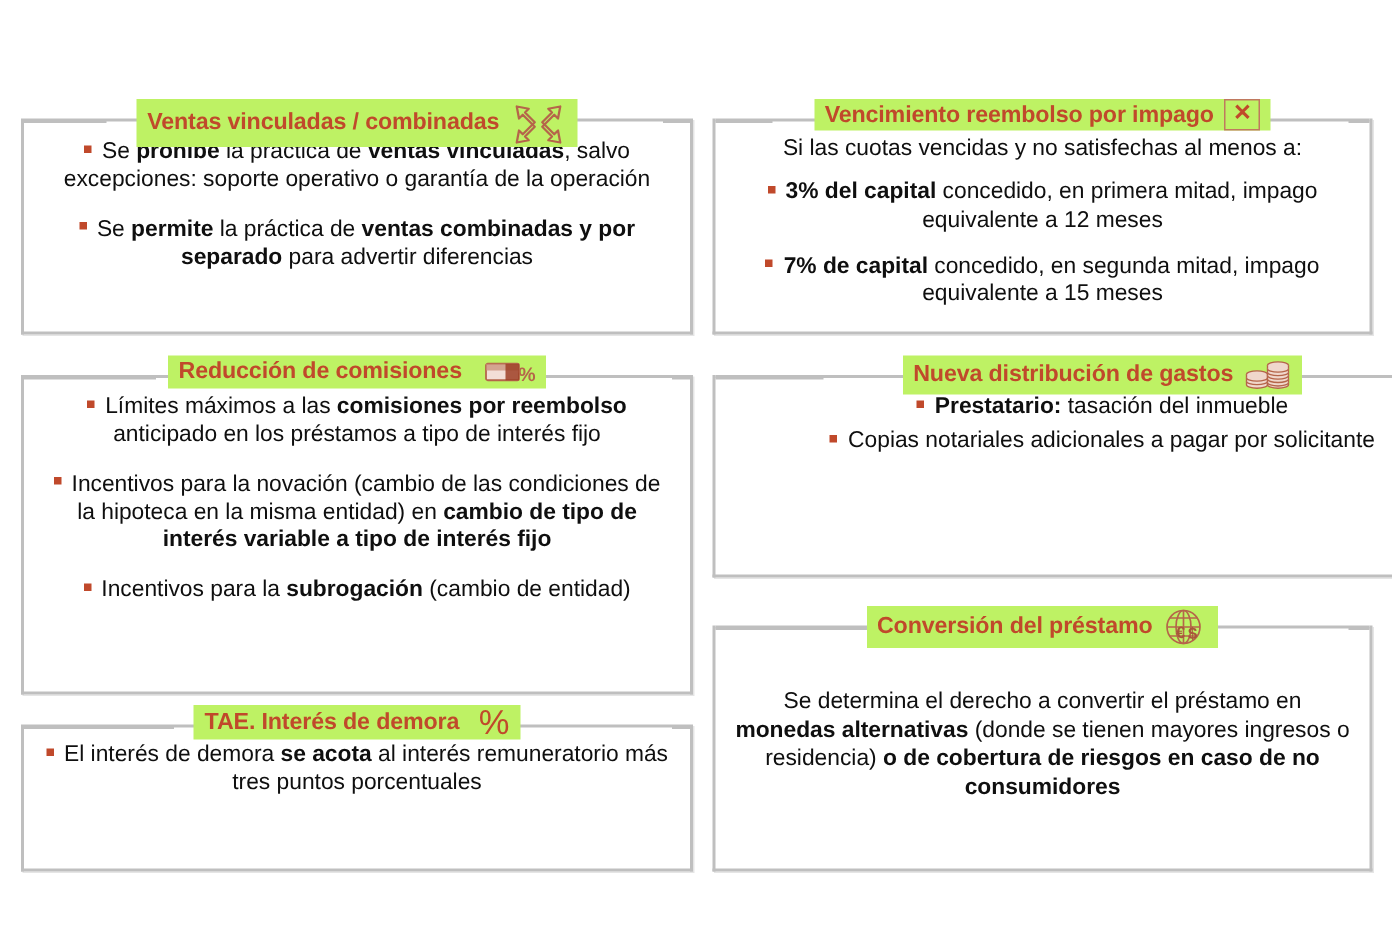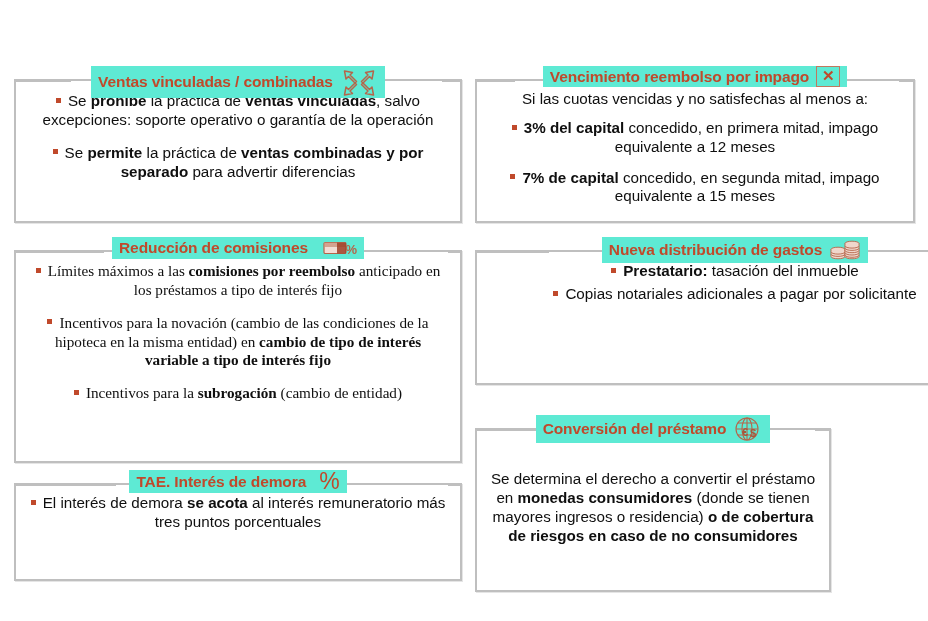--- a/index.html
+++ b/index.html
@@ -46,21 +46,21 @@
     position: absolute;
     top: -13px;
     left: 0;
     right: 0;
     display: flex;
     align-items: center;
     justify-content: center;
     pointer-events: none;
   }
   .title-gap {
-    background: #5eead4;
+    background: #bef264;
     padding: 0 7px;
     display: flex;
     align-items: center;
     gap: 7px;
     white-space: nowrap;
   }
   .panel-title {
     color: #c0492b;
     font-weight: bold;
     font-size: 15.5px;
@@ -206,21 +206,21 @@
             <g>
               <rect x="1" y="5.5" width="22" height="11" rx="1.2" fill="#f3ded6" stroke="#b5654a" stroke-width="1.2"></rect>
               <rect x="1" y="5.5" width="22" height="4.5" fill="#c98f78" opacity="0.75"></rect>
               <rect x="14" y="5.5" width="9" height="11" fill="#9e3f26" opacity="0.85"></rect>
               <text x="22.5" y="17" font-family="'Liberation Sans',sans-serif" font-size="13" font-weight="bold" fill="#b5654a">%</text>
             </g>
           </svg>
         </span>
       </div>
     </div>
-    <div class="panel-body" style="padding-top:12px;font-family:Liberation Serif, serif;">
+    <div class="panel-body" style="padding-top:12px;">
       <p class="para" style="margin-bottom:14px;">
         <span class="bullet-dot"></span><span>Límites máximos a las <b>comisiones por reembolso</b> anticipado en los préstamos a tipo de interés fijo</span>
       </p>
       <p class="para" style="margin-bottom:14px;">
         <span class="bullet-dot"></span><span>Incentivos para la novación (cambio de las condiciones de la hipoteca en la misma entidad) en <b>cambio de tipo de interés variable a tipo de interés fijo</b></span>
       </p>
       <p class="para">
         <span class="bullet-dot"></span><span>Incentivos para la <b>subrogación</b> (cambio de entidad)</span>
       </p>
     </div>
@@ -271,21 +271,21 @@
         <span class="icon-pct" style="margin-left:6px;">%</span>
       </div>
     </div>
     <div class="panel-body" style="padding-top:11px;">
       <p class="para">
         <span class="bullet-dot"></span><span>El interés de demora <b>se acota</b> al interés remuneratorio más tres puntos porcentuales</span>
       </p>
     </div>
   </div>
 
-  <div class="panel" style="left:475px; top:428px; width:356px; height:164px;">
+  <div class="panel" style="left:475px; top:417px; width:440px; height:164px;">
     <div class="panel-top">
       <div class="rule" style="width:102px;"></div>
       <div style="flex:1 1 auto;"></div>
       <div class="rule" style="width:14px;"></div>
     </div>
     <div class="title-wrap">
       <div class="title-gap">
         <span class="panel-title">Conversión del préstamo</span>
         <span class="icon">
           <svg width="30" height="28" viewBox="0 0 30 28">
@@ -296,18 +296,18 @@
               <path d="M14 3 v22"></path>
             </g>
             <text x="9" y="21" font-family="'Liberation Sans',sans-serif" font-size="11" font-weight="bold" fill="#a8563a">€</text>
             <text x="17" y="22" font-family="'Liberation Sans',sans-serif" font-size="11" font-weight="bold" fill="#a8563a">$</text>
           </svg>
         </span>
       </div>
     </div>
     <div class="panel-body" style="padding-top:42px;">
       <p class="para nobullet">
-        <span>Se determina el derecho a convertir el préstamo en <b>monedas consumidores</b> (donde se tienen mayores ingresos o residencia) <b>o de cobertura de riesgos en caso de no consumidores</b></span>
+        <span>Se determina el derecho a convertir el préstamo en <b>monedas alternativas</b> (donde se tienen mayores ingresos o residencia) <b>o de cobertura de riesgos en caso de no consumidores</b></span>
       </p>
     </div>
   </div>
 
 </div>
 
 </body></html>

